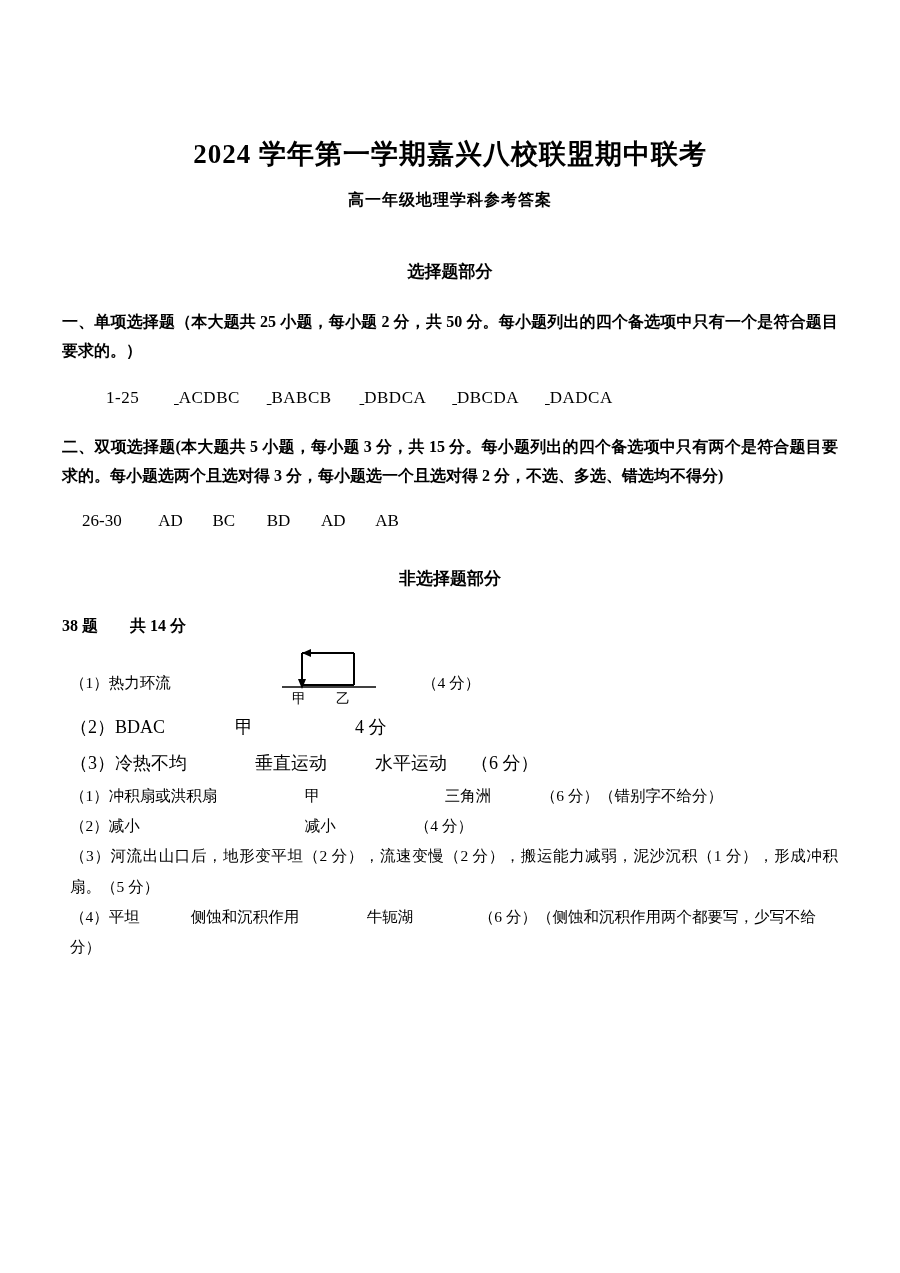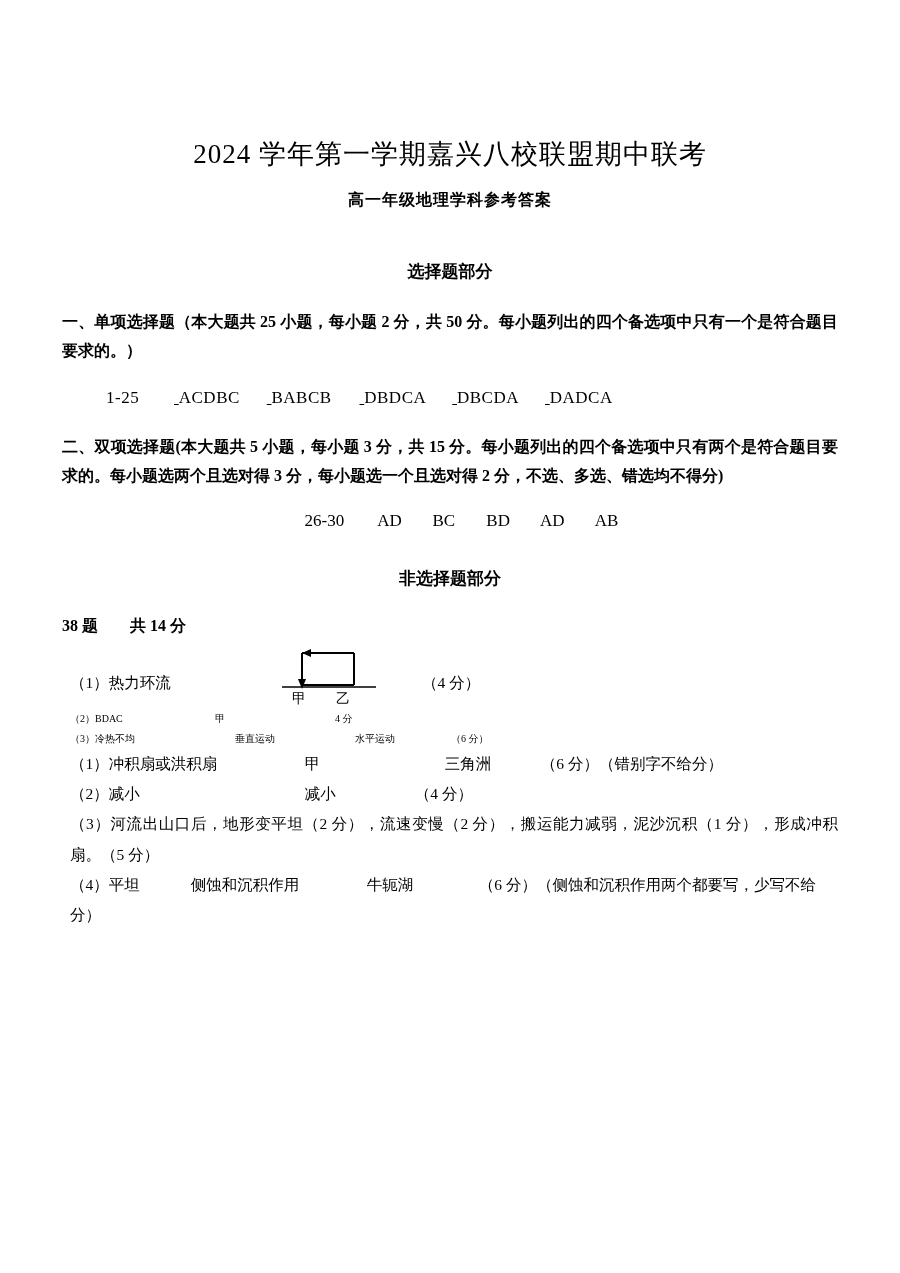--- a/index.html
+++ b/index.html
@@ -19,21 +19,21 @@
     width: 900px;
     height: 1273px;
     position: relative;
     box-sizing: border-box;
     padding: 0 62px;
   }
 
   .title-main {
     text-align: center;
     font-size: 27px;
-    font-weight: normal;
+    font-weight: bold;
     letter-spacing: 1px;
     margin-top: 138px;
     line-height: 1.2;
   }
   .title-sub {
     text-align: center;
     font-size: 16px;
     font-weight: bold;
     letter-spacing: 1px;
     margin-top: 20px;
@@ -67,21 +67,20 @@
     min-width: 68px;
   }
   .answer-line .grp {
     display: inline-block;
     min-width: 88px;
   }
   .answer-line-dual {
     font-size: 17px;
     margin-top: 20px;
     padding-left: 20px;
-    text-align: center;
   }
   .answer-line-dual .label {
     display: inline-block;
     min-width: 72px;
   }
   .answer-line-dual .grp {
     display: inline-block;
     min-width: 50px;
   }
 
@@ -128,21 +127,21 @@
   .diagram svg { display: block; }
   .diagram .lbl {
     position: absolute;
     font-size: 14px;
     top: 45px;
   }
   .diagram .lbl-jia { left: 62px; }
   .diagram .lbl-yi { left: 106px; }
 
   .row-flow {
-    font-size: 10px;
+    font-size: 18px;
     line-height: 2.0;
     padding-left: 8px;
   }
   .pos2 { display:inline-block; min-width: 120px; }
   .pos3 { display:inline-block; min-width: 120px; }
 
   .q32-line {
     font-size: 15.5px;
     line-height: 1.95;
     padding-left: 8px;

